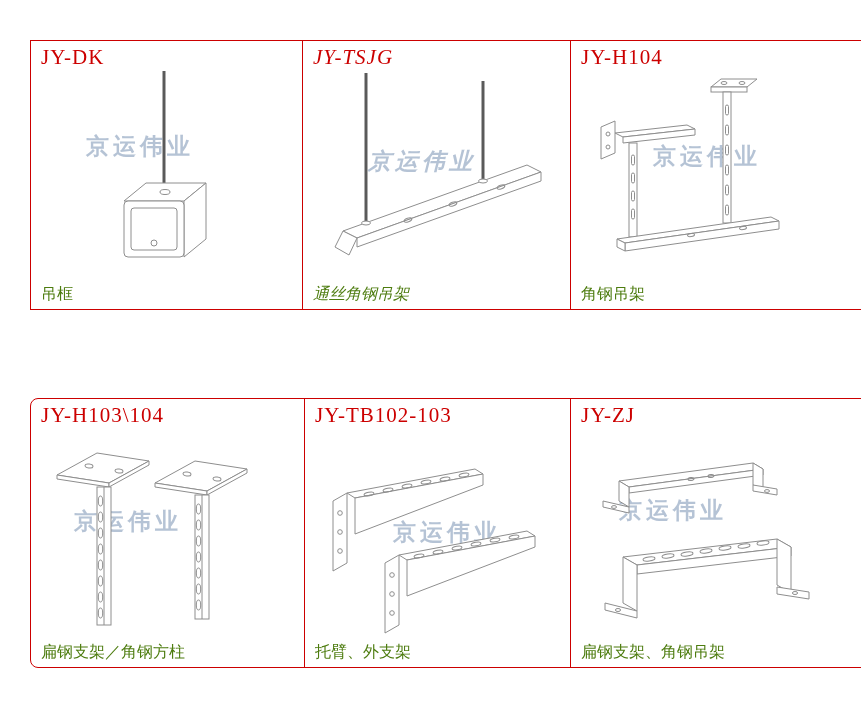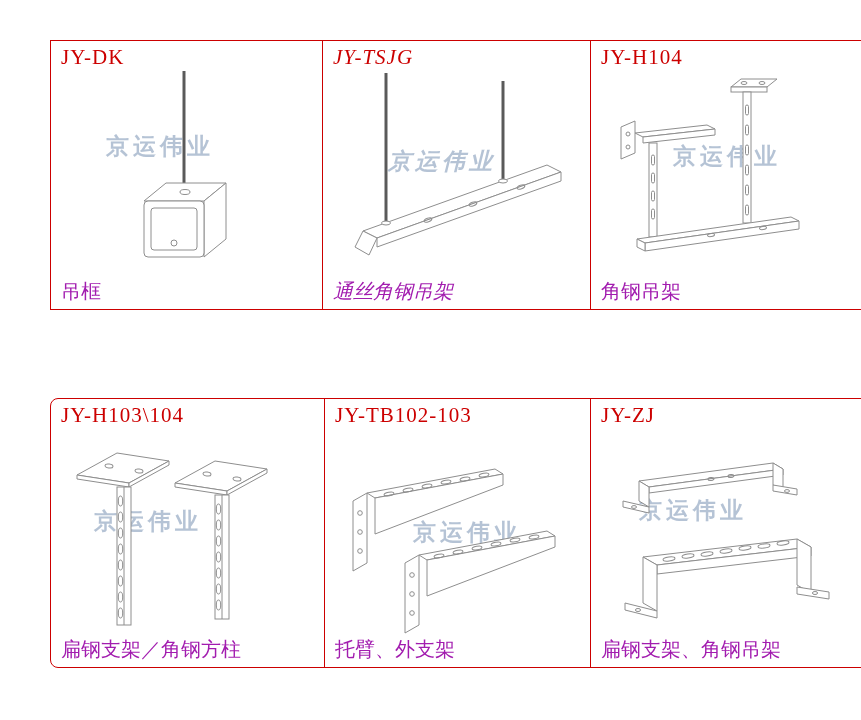--- a/index.html
+++ b/index.html
@@ -1,24 +1,24 @@
 <!DOCTYPE html>
 <html><head>
 <meta charset="utf-8">
 <style>
   html,body{margin:0;padding:0;background:#ffffff;}
   body{width:861px;height:720px;position:relative;overflow:hidden;
        font-family:"Liberation Serif", serif;}
   .panel{position:absolute;width:305px;height:270px;border:1px solid #cc0000;
-         background:#ffffff;box-sizing:border-box;margin-left:20px;}
+         background:#ffffff;box-sizing:border-box;}
   #p1{left:30px;top:40px;}  #p2{left:302px;top:40px;font-style:italic;}  #p3{left:570px;top:40px;}
   #p4{left:30px;top:398px;border-radius:8px;} #p5{left:304px;top:398px;text-align:center;} #p6{left:570px;top:398px;}
   .code{position:absolute;top:4px;left:10px;color:#cc0000;font-size:21px;
         letter-spacing:1px;white-space:nowrap;}
-  .caption{position:absolute;bottom:4px;left:10px;color:#a21caf;font-size:20px;
+  .caption{position:absolute;bottom:4px;left:10px;color:#4d7c0f;font-size:16px;
         white-space:nowrap;}
   .wm{position:absolute;color:rgba(168,184,206,0.85);font-weight:bold;
       font-size:23px;letter-spacing:4px;white-space:nowrap;pointer-events:none;}
   .art{position:absolute;left:0;top:30px;width:257px;height:205px;}
   svg{display:block;}
   .ln{stroke:#8e8e8e;stroke-width:1;fill:none;}
   .fc{stroke:#8e8e8e;stroke-width:1;fill:#ffffff;}
   .rod{stroke:#5a5a5a;stroke-width:3;fill:none;}
 </style>
 </head>

